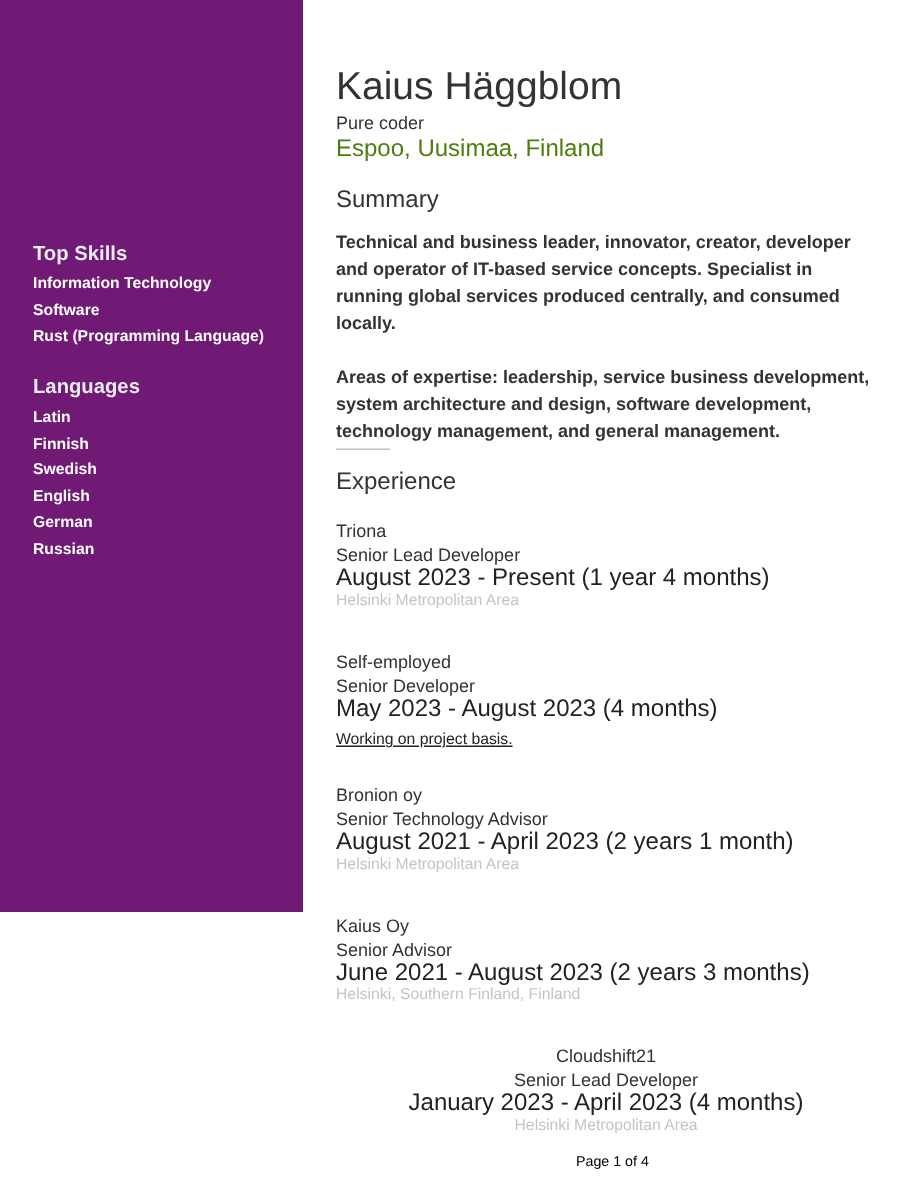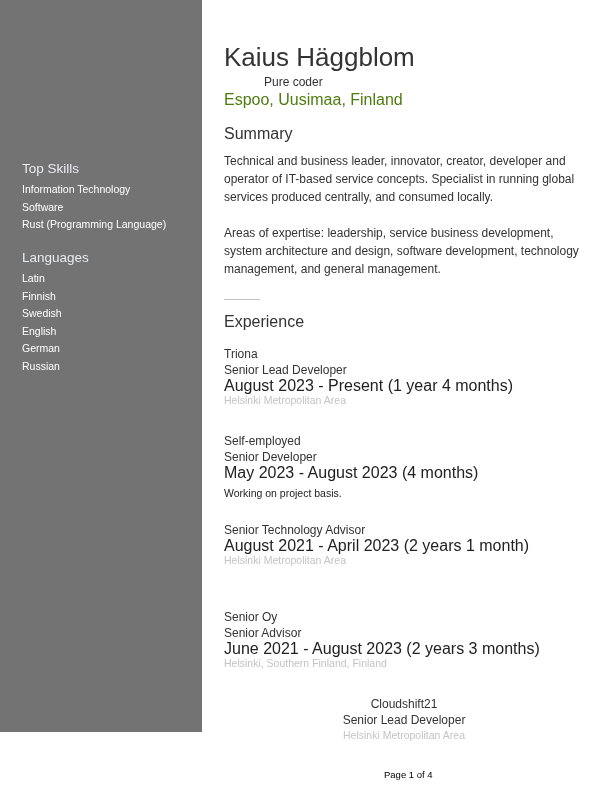--- a/index.html
+++ b/index.html
@@ -1,34 +1,34 @@
 <!DOCTYPE html>
 <html><head>
 <meta charset="utf-8">
 <style>
   html, body { margin:0; padding:0; }
   body { width:612px; height:792px; position:relative; background:#ffffff; font-family:"Liberation Sans", sans-serif; overflow:hidden; }
-  .sidebar { position:absolute; left:0; top:0; width:202px; height:732px; background:#737373; }
+  .sidebar { position:absolute; left:0; top:0; width:202px; height:608px; background:#701a75;font-weight:bold; }
   .side-section { position:absolute; left:22px; }
   .side-title { color:#e8ecef; font-size:13.5px; margin:0; line-height:16px; }
   .side-item { color:#ffffff; font-size:10.5px; line-height:17.6px; }
   .main { position:absolute; left:224px; top:0; width:370px; }
   .name { position:absolute; top:42px; font-size:26px; color:#333333; white-space:nowrap; }
-  .headline { position:absolute; top:75px; font-size:12px; color:#333333;margin-left:40px; }
+  .headline { position:absolute; top:75px; font-size:12px; color:#333333; }
   .location { position:absolute; top:91px; font-size:16px; color:#4d7c0f; }
   .section-title { position:absolute; font-size:16px; color:#333333; }
   .summary { position:absolute; top:152px; font-size:12px; line-height:18px; color:#333333; width:360px; }
-  .summary p { margin:0 0 18px 0; }
+  .summary p { margin:0 0 18px 0;font-weight:bold; }
   .divider { position:absolute; top:299px; width:36px; height:1px; background:#c0c0c0; }
   .job { position:absolute; width:360px; }
   .company { font-size:12px; color:#333333; line-height:16px; }
   .title { font-size:12px; color:#333333; line-height:16px; }
   .dates { font-size:16px; color:#222222; line-height:15px; }
   .jloc { font-size:10.5px; color:#c4c4c4; line-height:15px; }
-  .desc { font-size:10.5px; color:#222222; line-height:15px; margin-top:6px; }
+  .desc { font-size:10.5px; color:#222222; line-height:15px; margin-top:6px;text-decoration:underline; }
   .footer { position:absolute; top:769px; left:384px; font-size:9.5px; color:#000000; }
 </style>
 </head>
 <body>
 
 <div class="sidebar">
   <div class="side-section" style="top:161px;">
     <div class="side-title">Top Skills</div>
     <div style="margin-top:4px;">
       <div class="side-item">Information Technology</div>
@@ -71,32 +71,34 @@
   </div>
 
   <div class="job" style="top:433px;">
     <div class="company">Self-employed</div>
     <div class="title">Senior Developer</div>
     <div class="dates">May 2023 - August 2023 (4 months)</div>
     <div class="desc">Working on project basis.</div>
   </div>
 
   <div class="job" style="top:522px;">
+    <div class="company">Bronion oy</div>
     <div class="title">Senior Technology Advisor</div>
     <div class="dates">August 2021 - April 2023 (2 years 1 month)</div>
     <div class="jloc">Helsinki Metropolitan Area</div>
   </div>
 
   <div class="job" style="top:609px;">
-    <div class="company">Senior Oy</div>
+    <div class="company">Kaius Oy</div>
     <div class="title">Senior Advisor</div>
     <div class="dates">June 2021 - August 2023 (2 years 3 months)</div>
     <div class="jloc">Helsinki, Southern Finland, Finland</div>
   </div>
 
   <div class="job" style="top:696px;text-align:center;">
     <div class="company">Cloudshift21</div>
     <div class="title">Senior Lead Developer</div>
+    <div class="dates">January 2023 - April 2023 (4 months)</div>
     <div class="jloc">Helsinki Metropolitan Area</div>
   </div>
 </div>
 
 <div class="footer">Page 1 of 4</div>
 
 </body></html>

